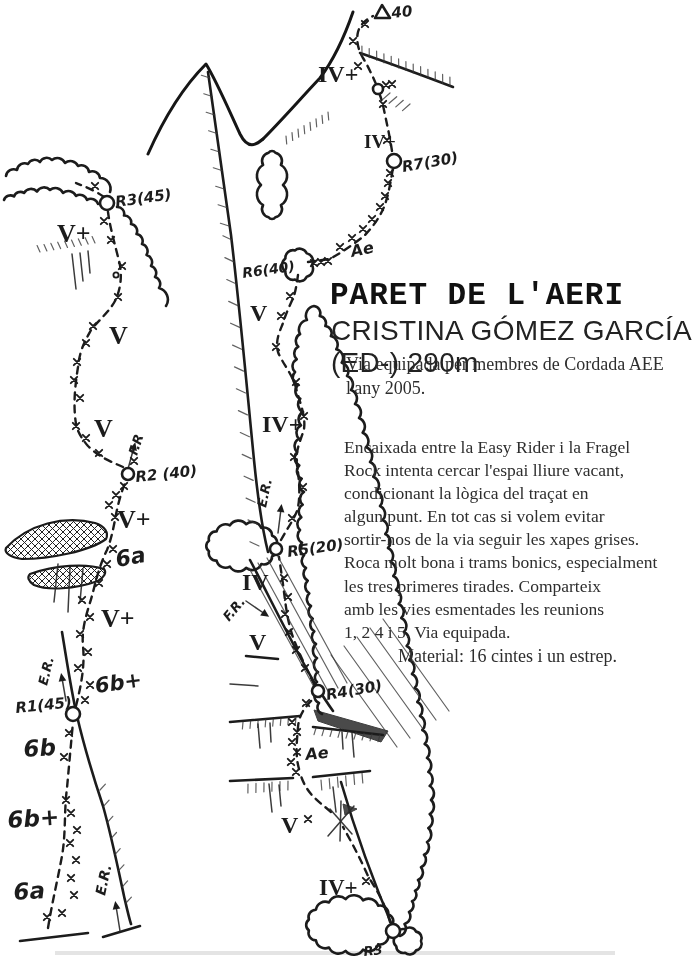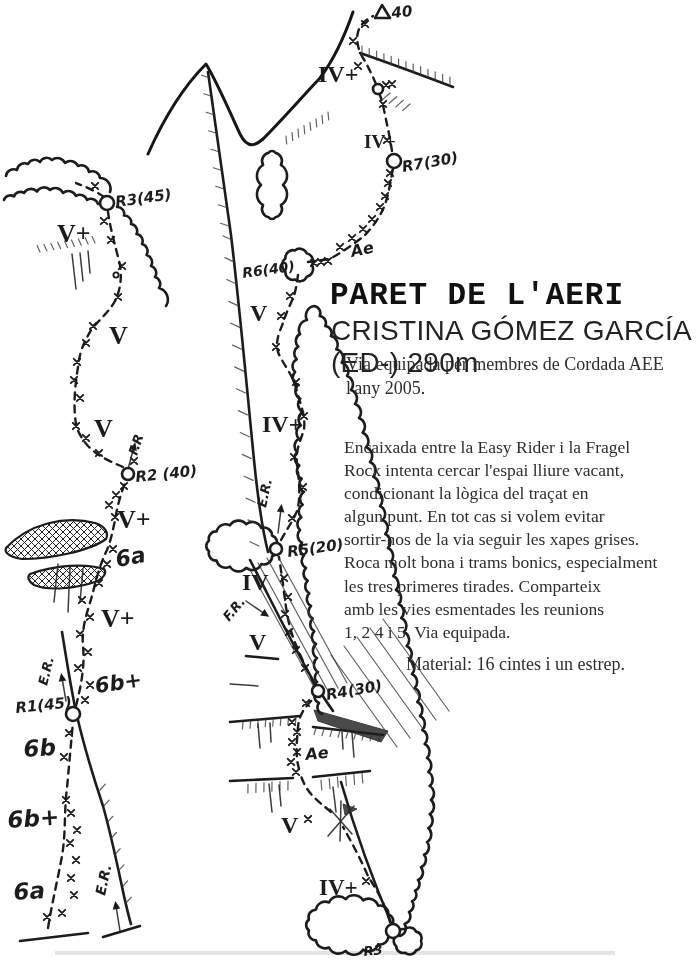--- a/index.html
+++ b/index.html
@@ -16,21 +16,21 @@
   text.grade{font-family:"Liberation Serif",serif;font-weight:bold;fill:#1c1c1c;}
   text.hand{font-family:"DejaVu Sans",sans-serif;font-style:italic;font-weight:600;fill:#1c1c1c;}
   .titleblock{position:absolute;left:330px;top:278px;width:370px;}
   .route-title{margin:0;font-size:31px;font-weight:bold;letter-spacing:1px;color:#111;
                font-family:Liberation Mono, monospace;}
   .route-subtitle{margin:2px 0 0 1px;font-size:28px;color:#222;letter-spacing:.3px;}
   .equip{position:absolute;left:346px;top:352px;width:350px;margin:0;font-family:"Liberation Serif",serif;
          font-size:18px;line-height:1.35;color:#2e2e2e;white-space:pre;}
   .desc{position:absolute;left:328px;top:420px;width:372px;margin:16px;font-family:"Liberation Serif",serif;
         font-size:17.5px;line-height:1.32;color:#2e2e2e;white-space:pre;text-align:left;}
-  .material{position:absolute;left:390px;top:638px;margin:16px;font-family:"Liberation Serif",serif;
+  .material{position:absolute;left:390px;top:638px;margin:8px;font-family:"Liberation Serif",serif;
             font-size:18px;color:#2e2e2e;white-space:pre;}
 </style>
 </head>
 <body>
 
 <div class="page">
 
   <svg width="700" height="963" viewBox="0 0 700 963">
     <defs>
       <pattern id="ch" width="7" height="7" patternUnits="userSpaceOnUse">

